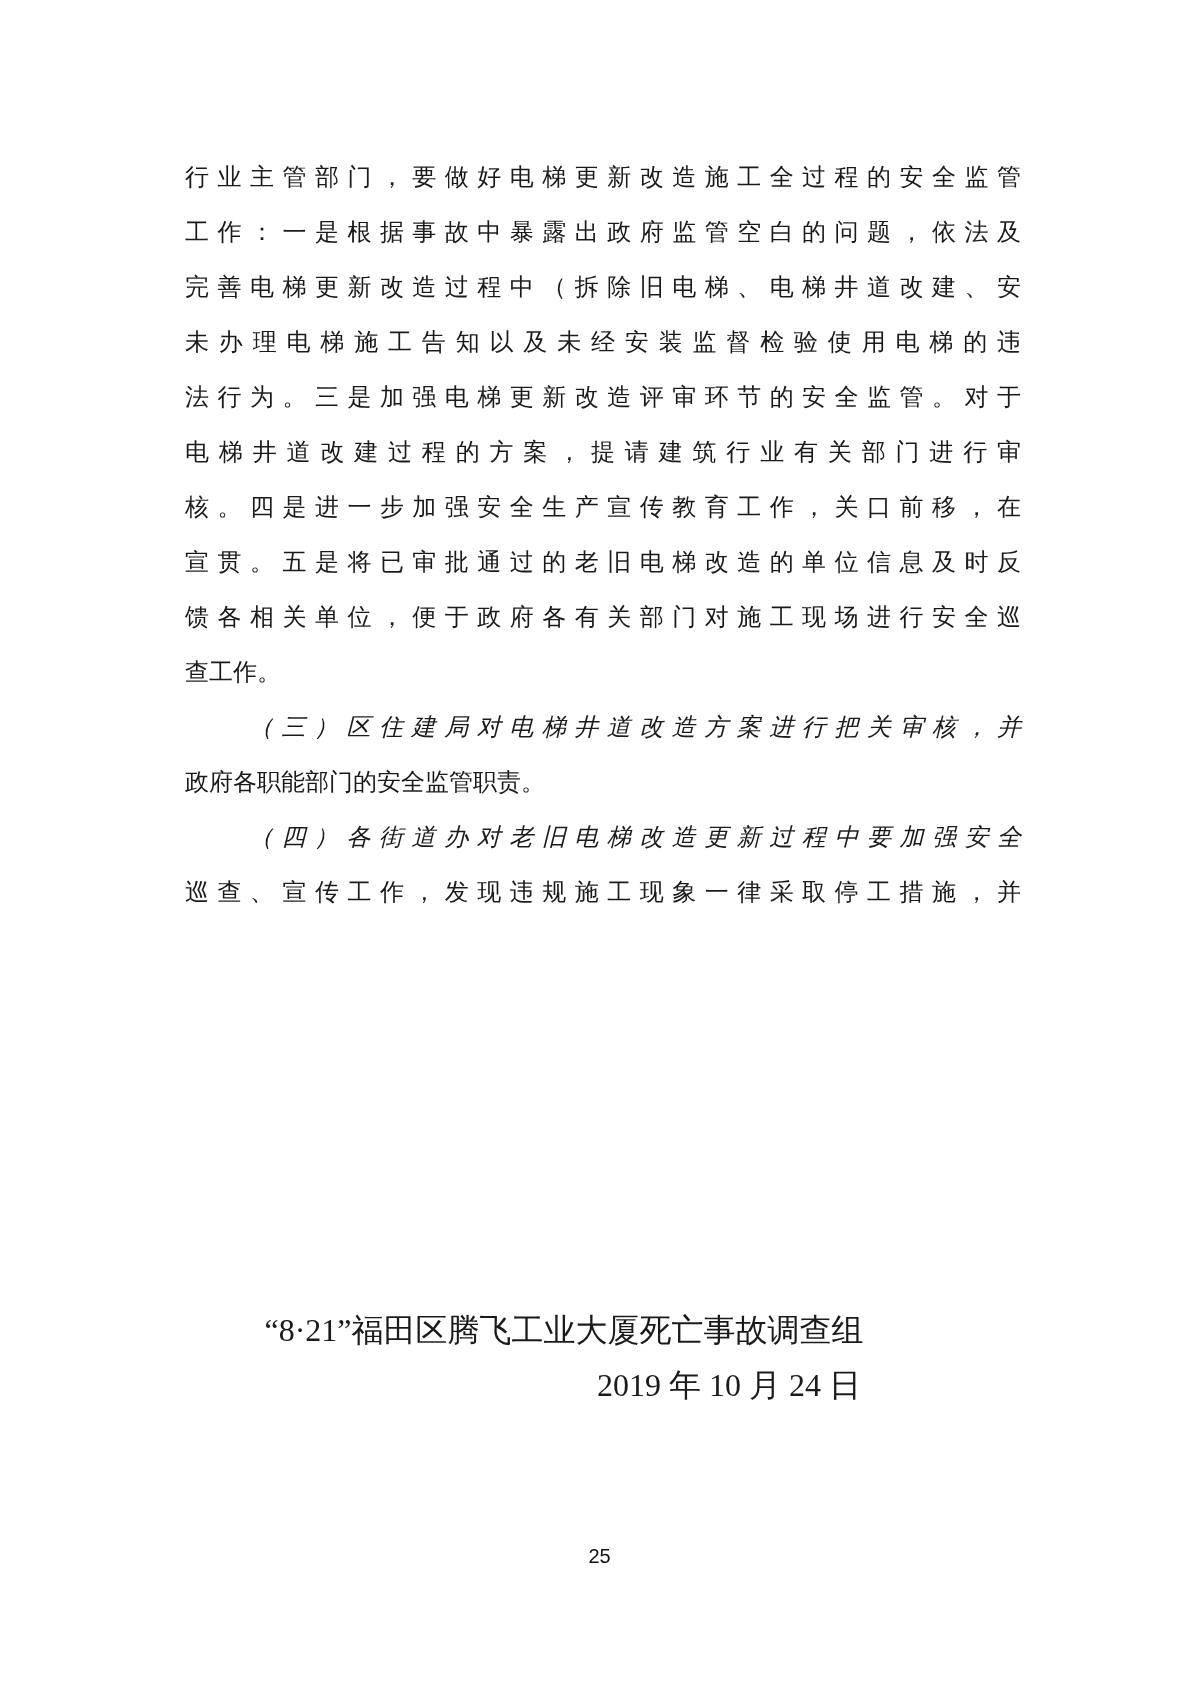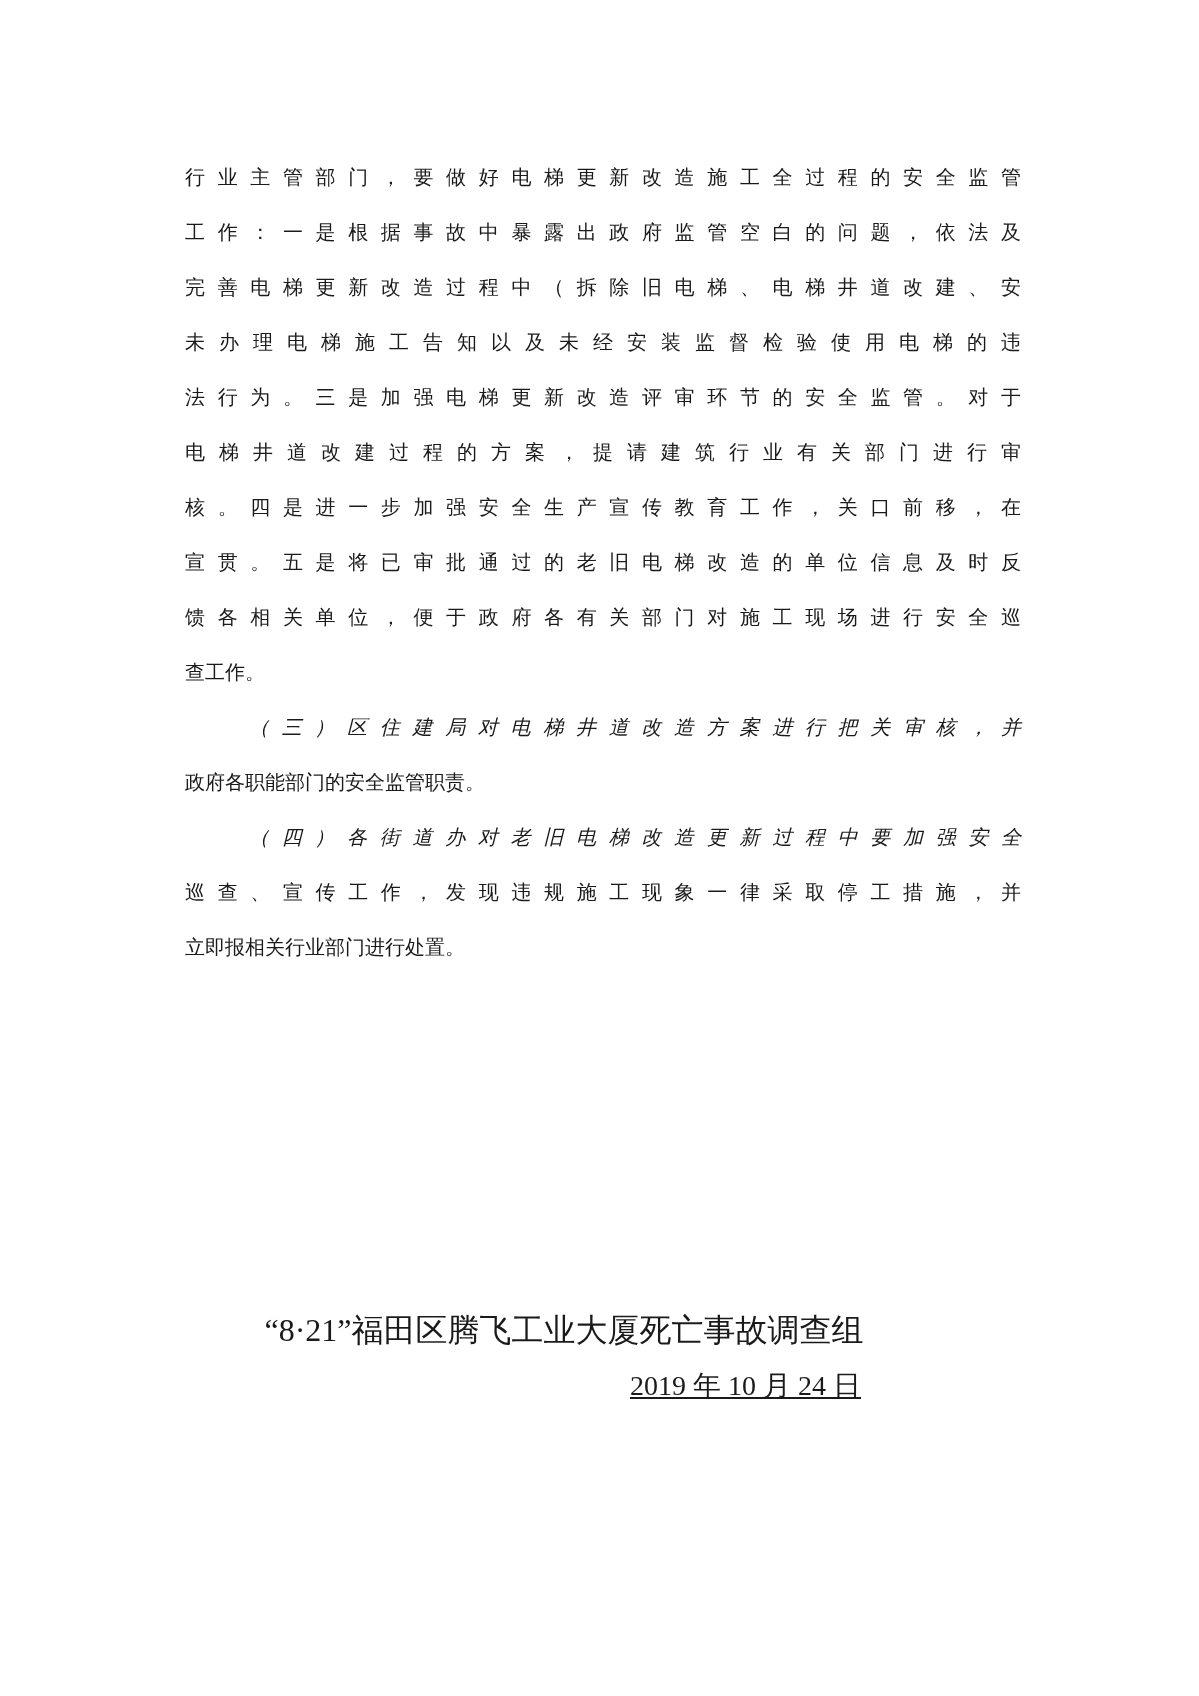--- a/index.html
+++ b/index.html
@@ -16,21 +16,21 @@
     font-family: "Liberation Serif", serif;
     overflow: hidden;
   }
   .body-text {
     position: absolute;
     left: 185px;
     top: 150px;
     width: 836px;
   }
   .text-line {
-    font-size: 20px;
+    font-size: 24px;
     line-height: 55px;
     height: 55px;
     letter-spacing: 0;
   }
   .text-line.justify {
     text-align: justify;
     text-align-last: justify;
   }
   .text-line.indent {
     padding-left: 64px;
@@ -46,25 +46,24 @@
     top: 1303px;
     width: 836px;
   }
   .signature-org {
     font-size: 32px;
     line-height: 55px;
     text-align: center;
     padding-right: 78px;
   }
   .signature-date {
-    font-size: 28px;
+    font-size: 32px;
     line-height: 55px;
     text-align: right;
     padding-right: 160px;
-    text-decoration: underline;
   }
   .page-number {
     position: absolute;
     left: 0;
     top: 1545px;
     width: 100%;
     text-align: center;
     font-family: "Liberation Sans", sans-serif;
     font-size: 20px;
     color: #111111;
@@ -83,22 +82,22 @@
       <div class="text-line justify">法行为。三是加强电梯更新改造评审环节的安全监管。对于</div>
       <div class="text-line justify">电梯井道改建过程的方案，提请建筑行业有关部门进行审</div>
       <div class="text-line justify">核。四是进一步加强安全生产宣传教育工作，关口前移，在</div>
       <div class="text-line justify">宣贯。五是将已审批通过的老旧电梯改造的单位信息及时反</div>
       <div class="text-line justify">馈各相关单位，便于政府各有关部门对施工现场进行安全巡</div>
       <div class="text-line">查工作。</div>
       <div class="text-line justify indent">（三）区住建局对电梯井道改造方案进行把关审核，并</div>
       <div class="text-line">政府各职能部门的安全监管职责。</div>
       <div class="text-line justify indent">（四）各街道办对老旧电梯改造更新过程中要加强安全</div>
       <div class="text-line justify">巡查、宣传工作，发现违规施工现象一律采取停工措施，并</div>
-      <div class="text-line">立即报相关行业部门进行处置。</div>
     </div>
 
   <div class="signature-block">
     <div class="signature-org">“8·21”福田区腾飞工业大厦死亡事故调查组</div>
     <div class="signature-date">2019 年 10 月 24 日</div>
   </div>
 
+  <div class="page-number">25</div>
 
 </div>
 
 </body></html>

